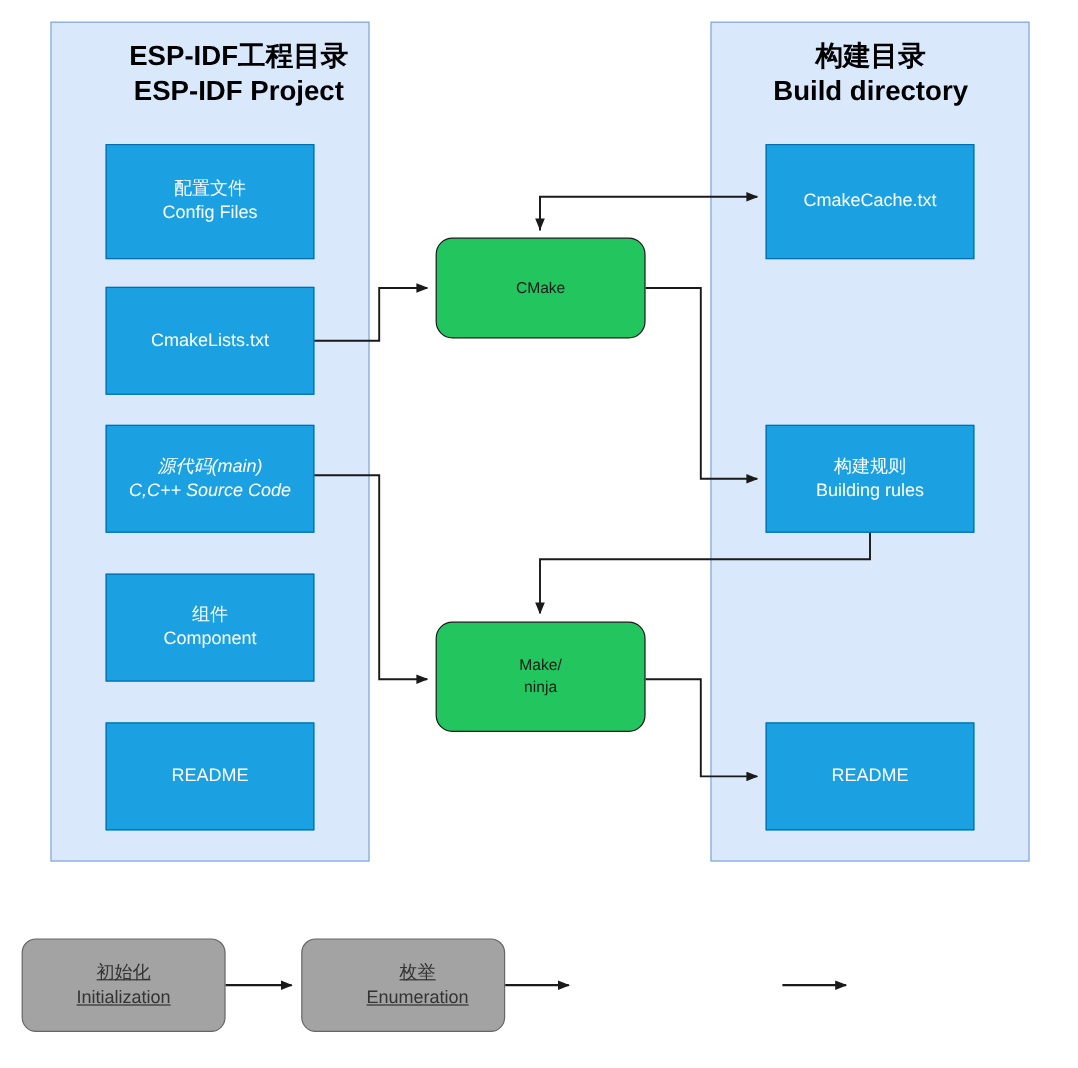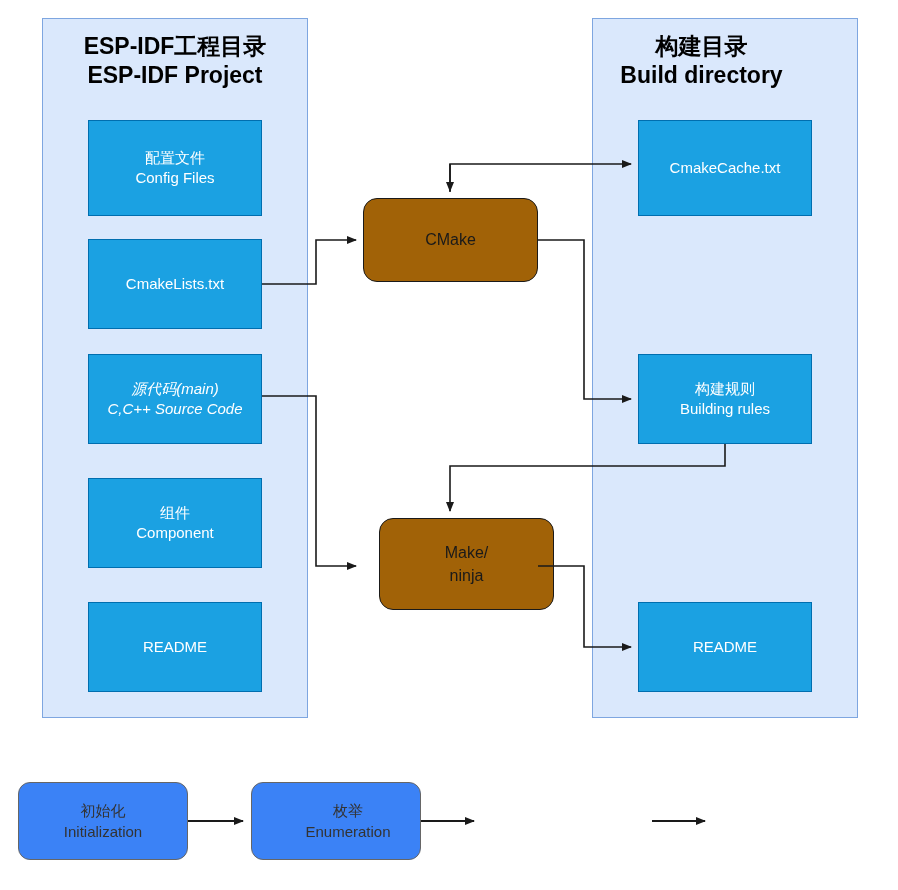--- a/index.html
+++ b/index.html
@@ -36,67 +36,69 @@
   .column-title {
     position: absolute;
     left: 0;
     width: 100%;
     text-align: center;
     font-weight: bold;
     font-size: 23px;
     line-height: 1.25;
     color: #000000;
     white-space: pre-line;
+    padding-left: 24px;
   }
   
   .file-box {
     position: absolute;
     background: #1ba1e2;
     border: 1px solid #006eaf;
     box-sizing: border-box;
     display: flex;
     align-items: center;
     justify-content: center;
     text-align: center;
     color: #ffffff;
     font-size: 15px;
     line-height: 1.35;
     white-space: pre-line;
   }
   
   .proc-box {
     position: absolute;
-    background: #a16207;
+    background: #22c55e;
     border: 1px solid #1a1a1a;
     border-radius: 14px;
     box-sizing: border-box;
     display: flex;
     align-items: center;
     justify-content: center;
     text-align: center;
     color: #1a1a1a;
-    font-size: 16px;
+    font-size: 13px;
     line-height: 1.45;
     white-space: pre-line;
   }
   
   .stage-box {
     position: absolute;
-    background: #3b82f6;
+    background: #a3a3a3;
     border: 1px solid #666666;
     border-radius: 12px;
     box-sizing: border-box;
     display: flex;
     align-items: center;
     justify-content: center;
     text-align: center;
     color: #333333;
     font-size: 15px;
     line-height: 1.4;
     white-space: pre-line;
+    text-decoration: underline;
   }
   .edge-path {
     fill: none;
     stroke: #1a1a1a;
     stroke-width: 1.6;
   }
   .edge-path-gray {
     fill: none;
     stroke: #1a1a1a;
     stroke-width: 1.8;
@@ -132,21 +134,21 @@
 
   <div class="file-box" style="left:638px; top:120px; width:174px; height:96px;">CmakeCache.txt</div>
 
   <div class="file-box" style="left:638px; top:354px; width:174px; height:90px;">构建规则
 Building rules</div>
 
   <div class="file-box" style="left:638px; top:602px; width:174px; height:90px;">README</div>
 
   <div class="proc-box" style="left:363px; top:198px; width:175px; height:84px;">CMake</div>
 
-  <div class="proc-box" style="left:363px; top:518px; width:175px; height:92px;margin-left:16px;">Make/
+  <div class="proc-box" style="left:363px; top:518px; width:175px; height:92px;">Make/
 ninja</div>
 
   <div class="stage-box" style="left:18px; top:782px; width:170px; height:78px;">初始化
 Initialization</div>
 
   <div class="stage-box" style="left:251px; top:782px; width:170px; height:78px;padding-left:24px;">枚举
 Enumeration</div>
 
 
 

